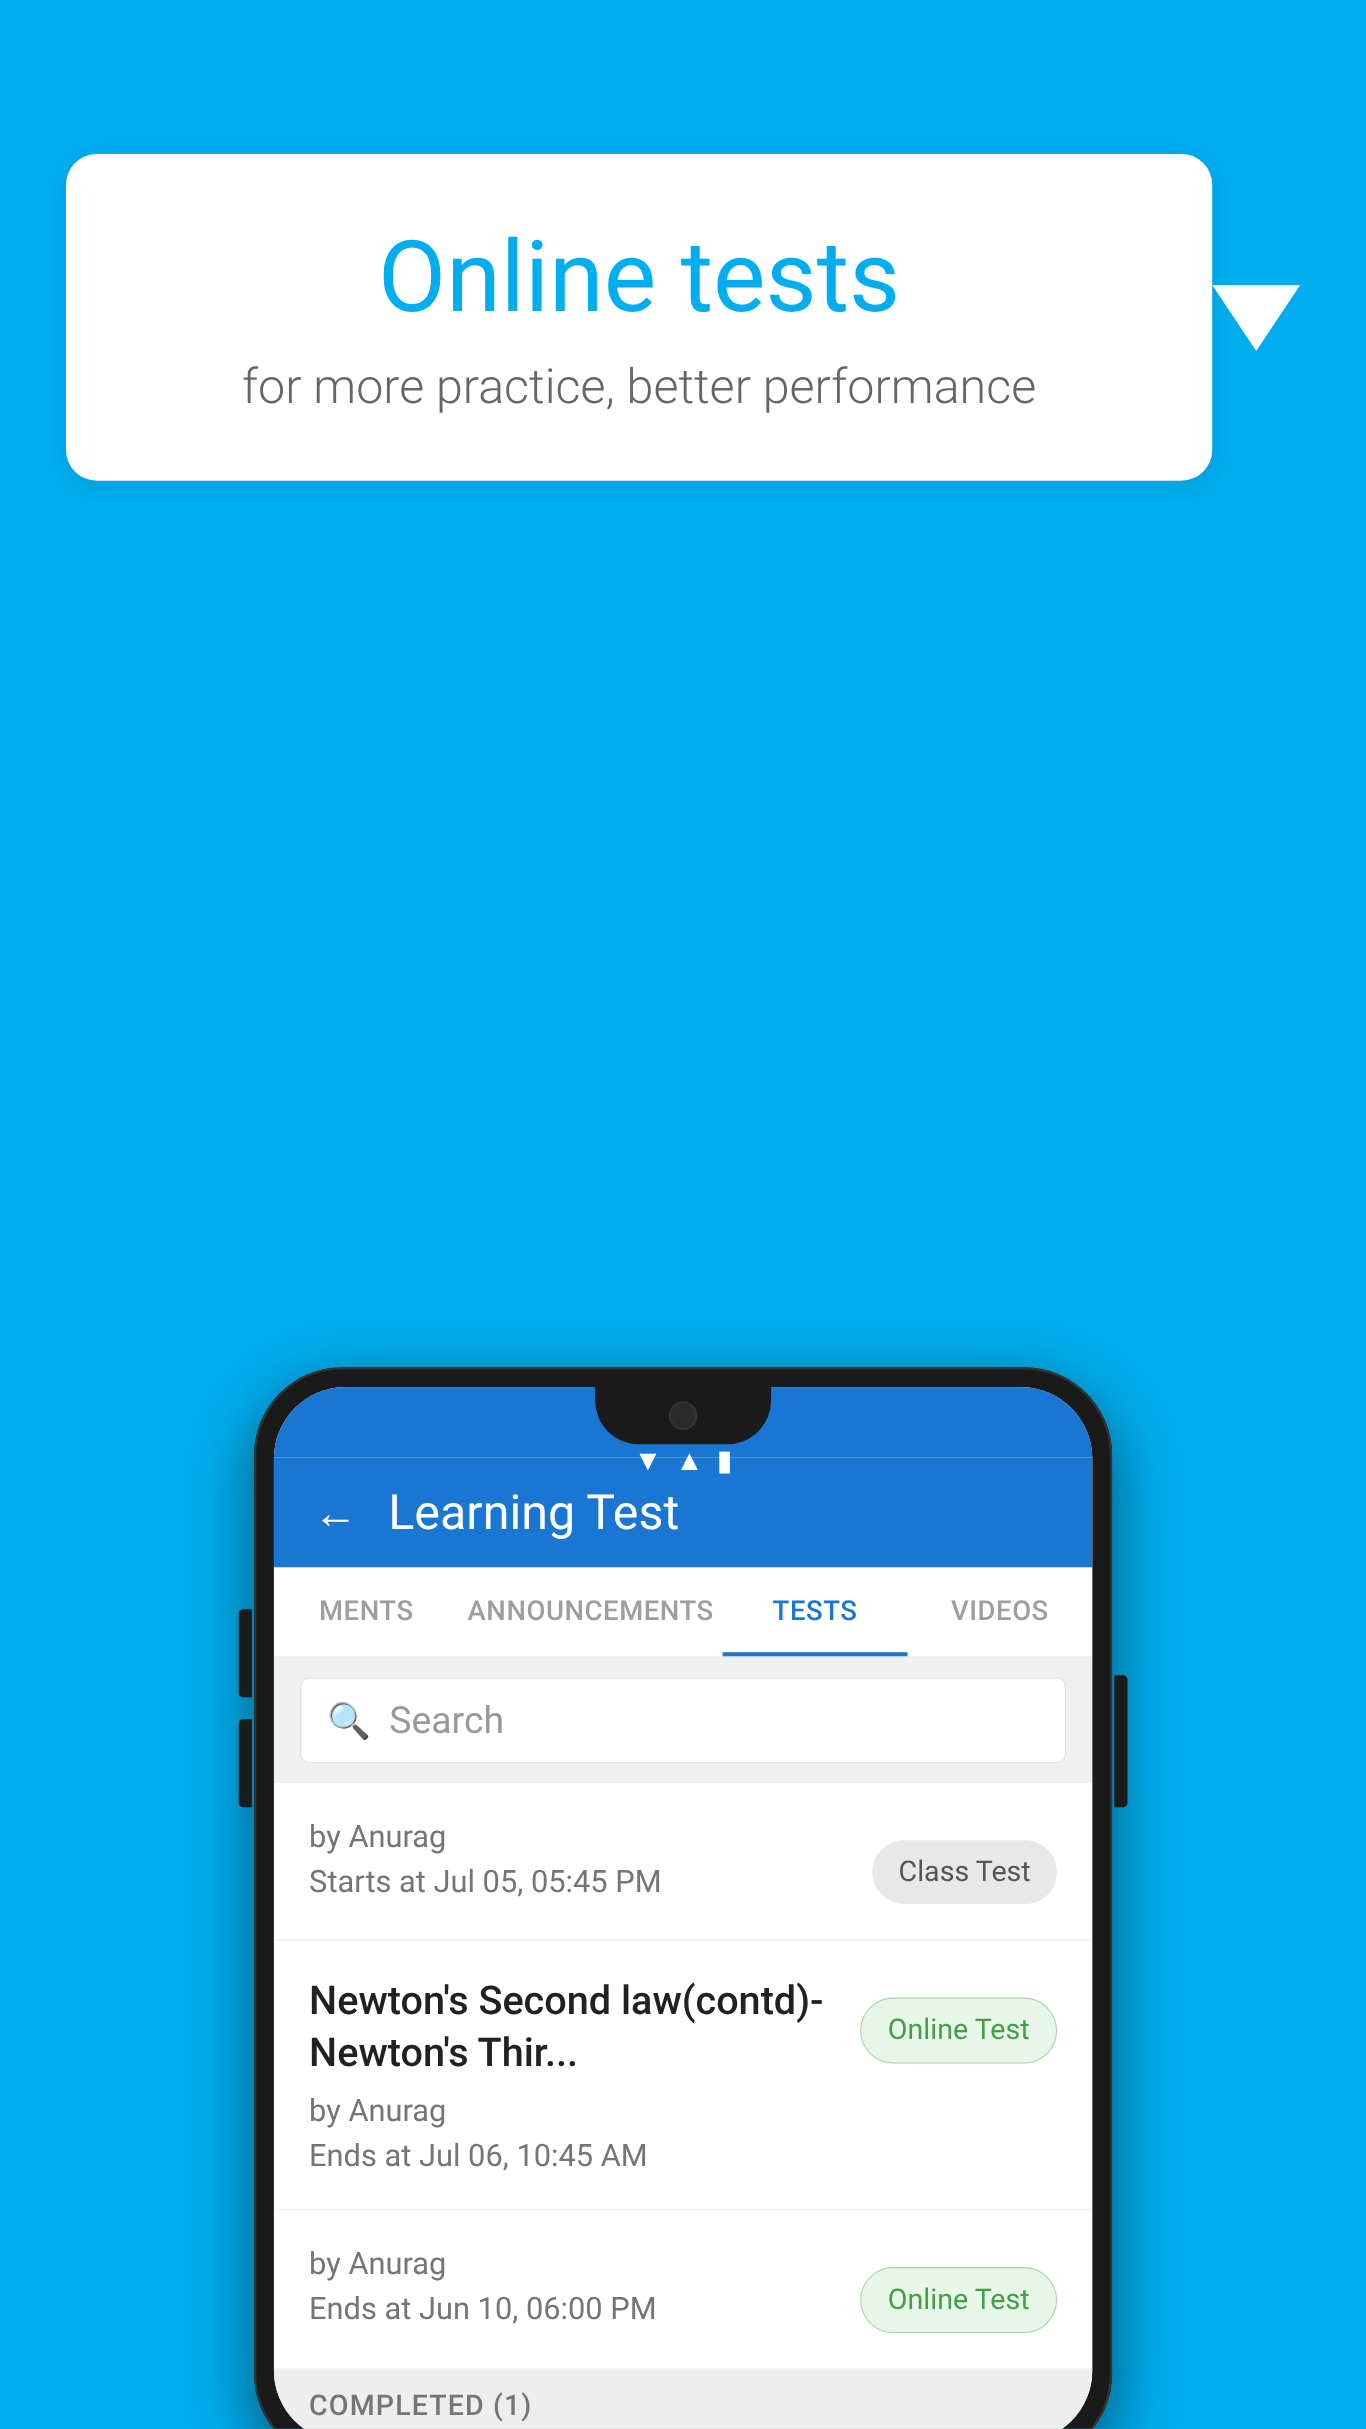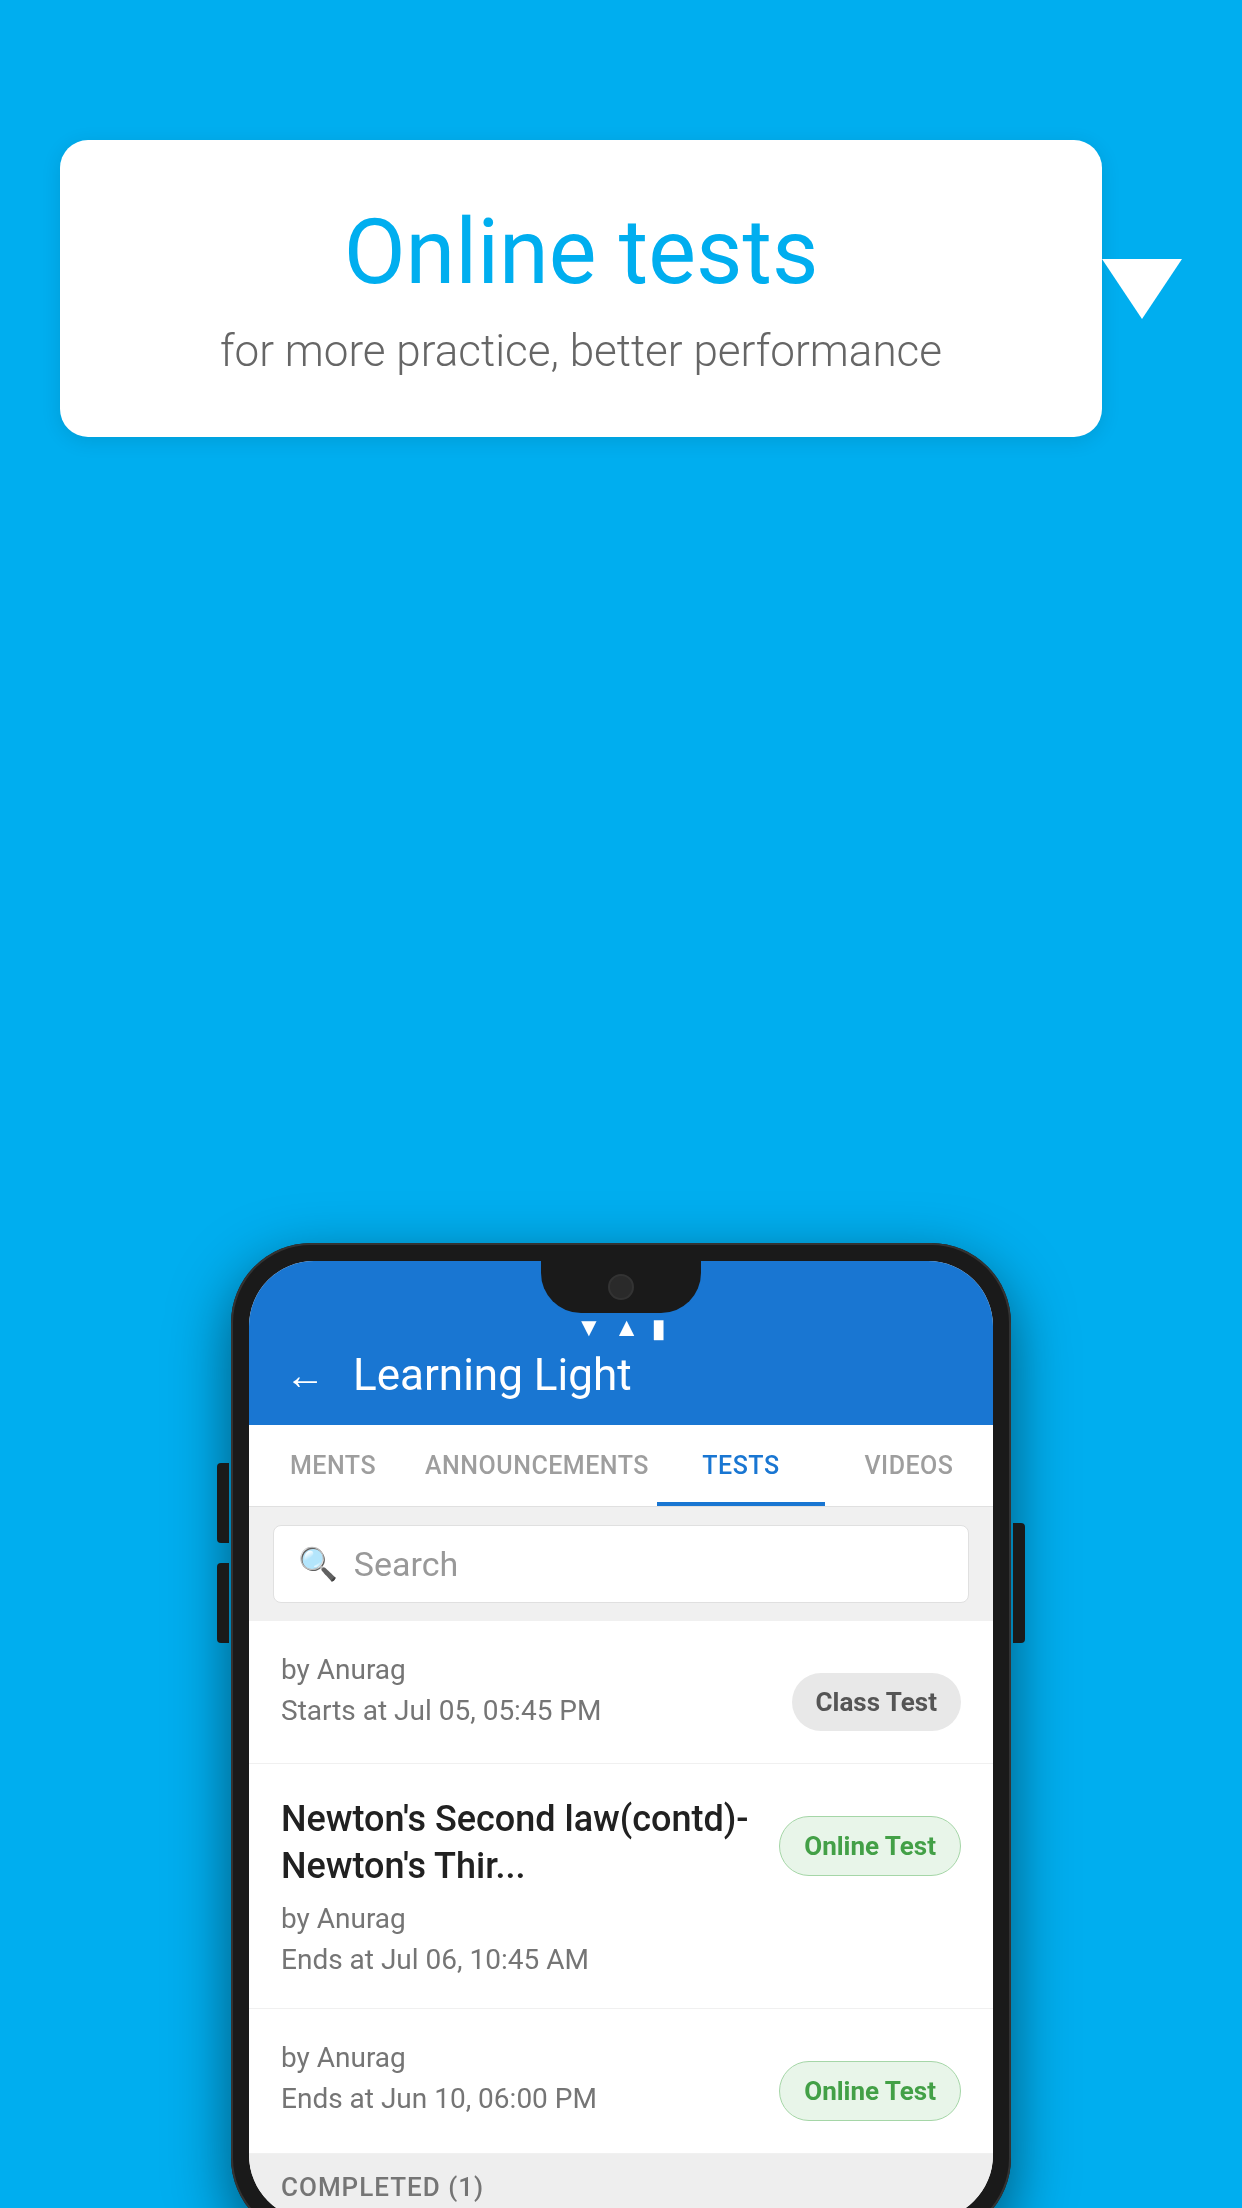--- a/index.html
+++ b/index.html
@@ -280,21 +280,21 @@
 
     .test-time {
       font-size: 28px;
       color: #757575;
     }
 
     .test-badge {
       padding: 14px 24px;
       border-radius: 30px;
       font-size: 26px;
-      font-weight: 700;
+      font-weight: 400;
       white-space: nowrap;
       flex-shrink: 0;
       margin-top: 20px;
     }
 
     .badge-class {
       background: #e8e8e8;
       color: #555;
     }
 
@@ -337,21 +337,21 @@
         <span class="status-time">14:29</span>
         <div class="status-icons">
           <span class="wifi-icon">▼</span>
           <span class="signal-icon">▲</span>
           <span class="battery-icon">▮</span>
         </div>
       </div>
 
       <div class="app-header">
         <span class="back-arrow">←</span>
-        <span class="app-title">Learning Light</span>
+        <span class="app-title">Learning Test</span>
       </div>
 
       <div class="tabs-container">
         <div class="tab">MENTS</div>
         <div class="tab">ANNOUNCEMENTS</div>
         <div class="tab active">TESTS</div>
         <div class="tab">VIDEOS</div>
       </div>
 
       <div class="search-container">

